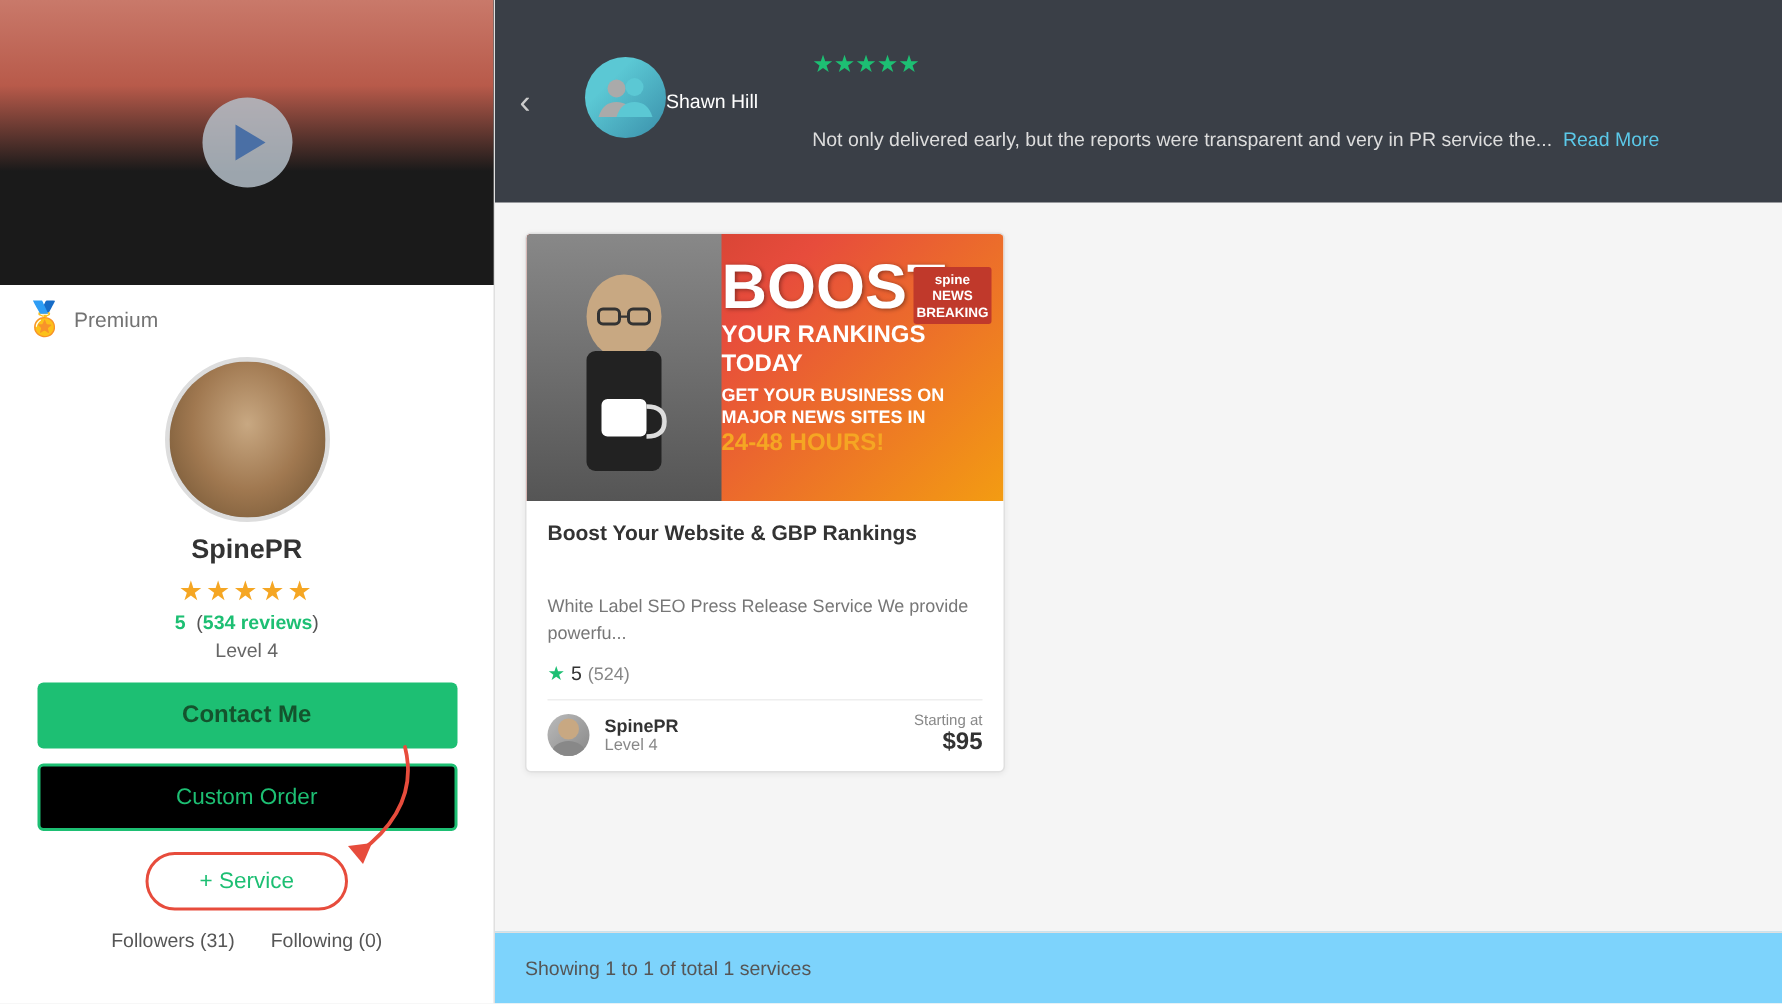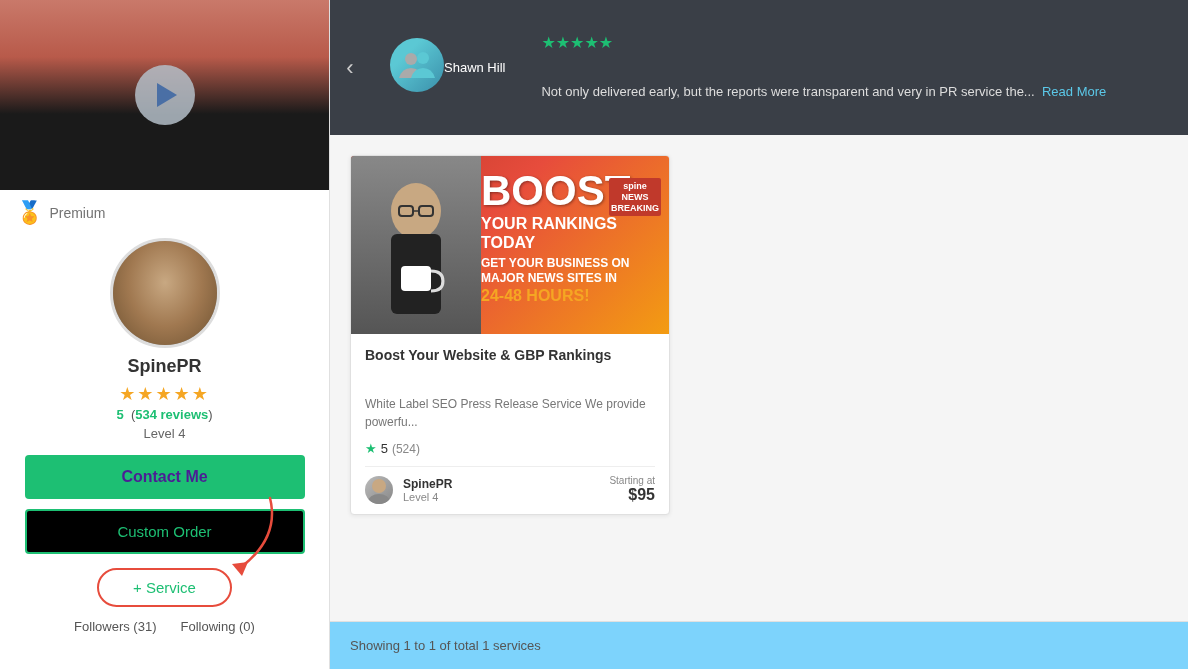--- a/index.html
+++ b/index.html
@@ -138,21 +138,21 @@
     .level-info {
       font-size: 13px;
       color: #666;
       margin-bottom: 14px;
     }
 
     .btn-contact {
       width: 280px;
       padding: 13px 0;
       background: #1dbf73;
-      color: #4c1d95;
+      color: #14532d;
       border: none;
       border-radius: 4px;
       font-size: 16px;
       font-weight: 600;
       cursor: pointer;
       margin-bottom: 10px;
     }
 
     .btn-custom {
       width: 280px;

